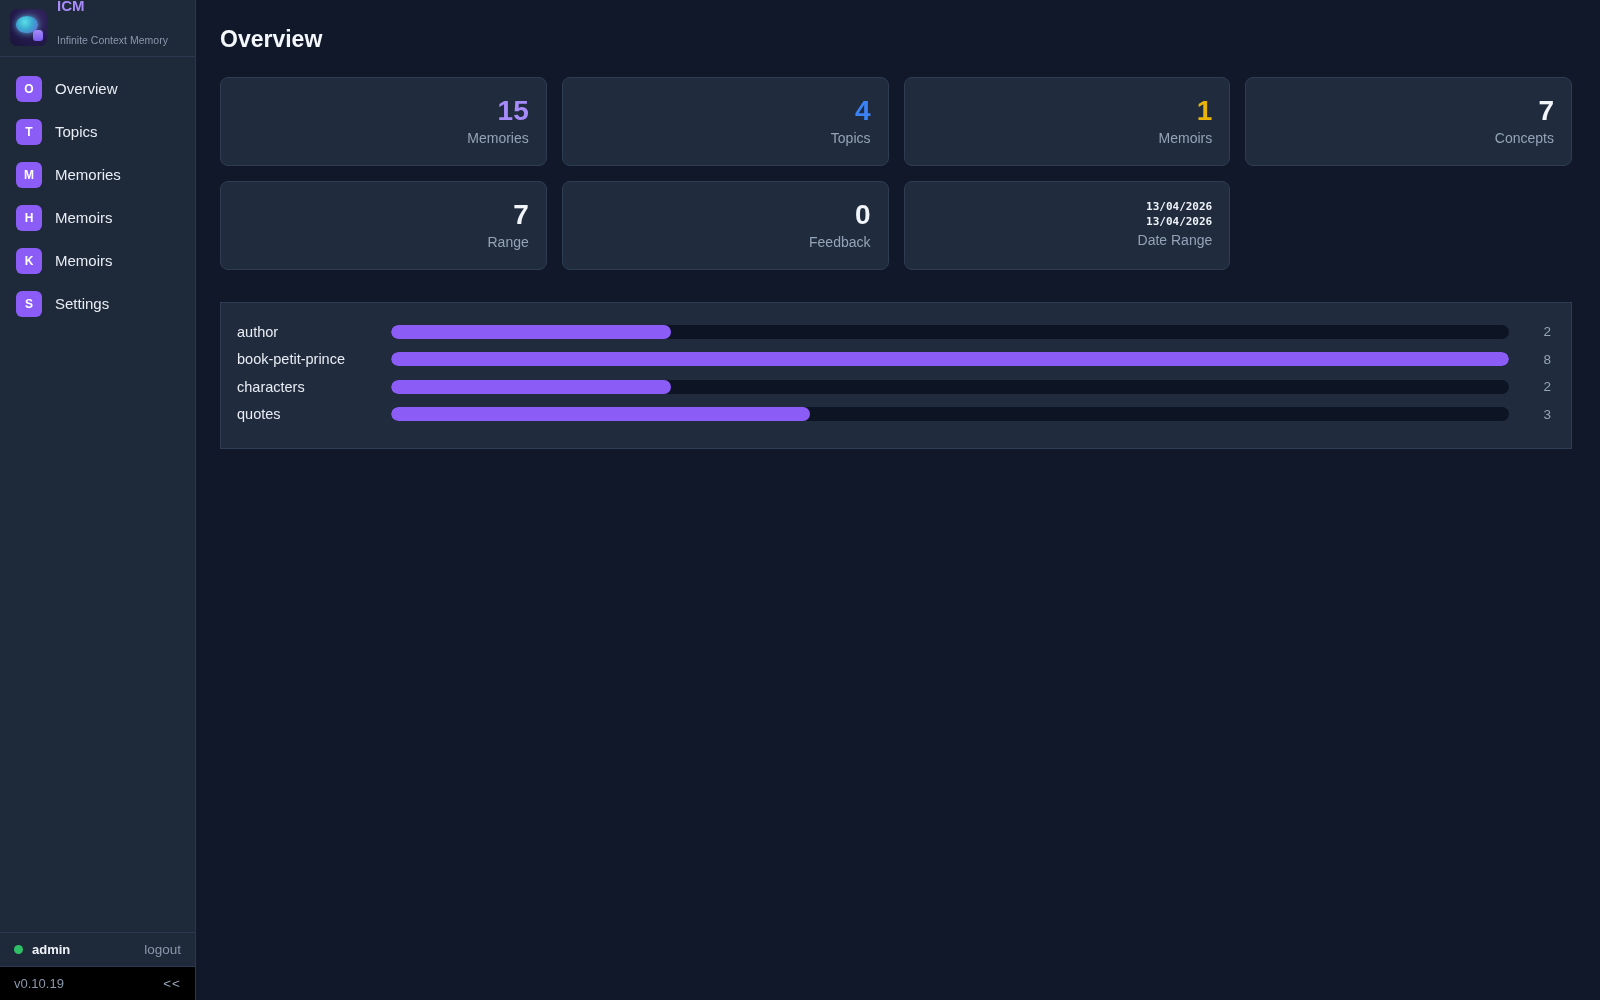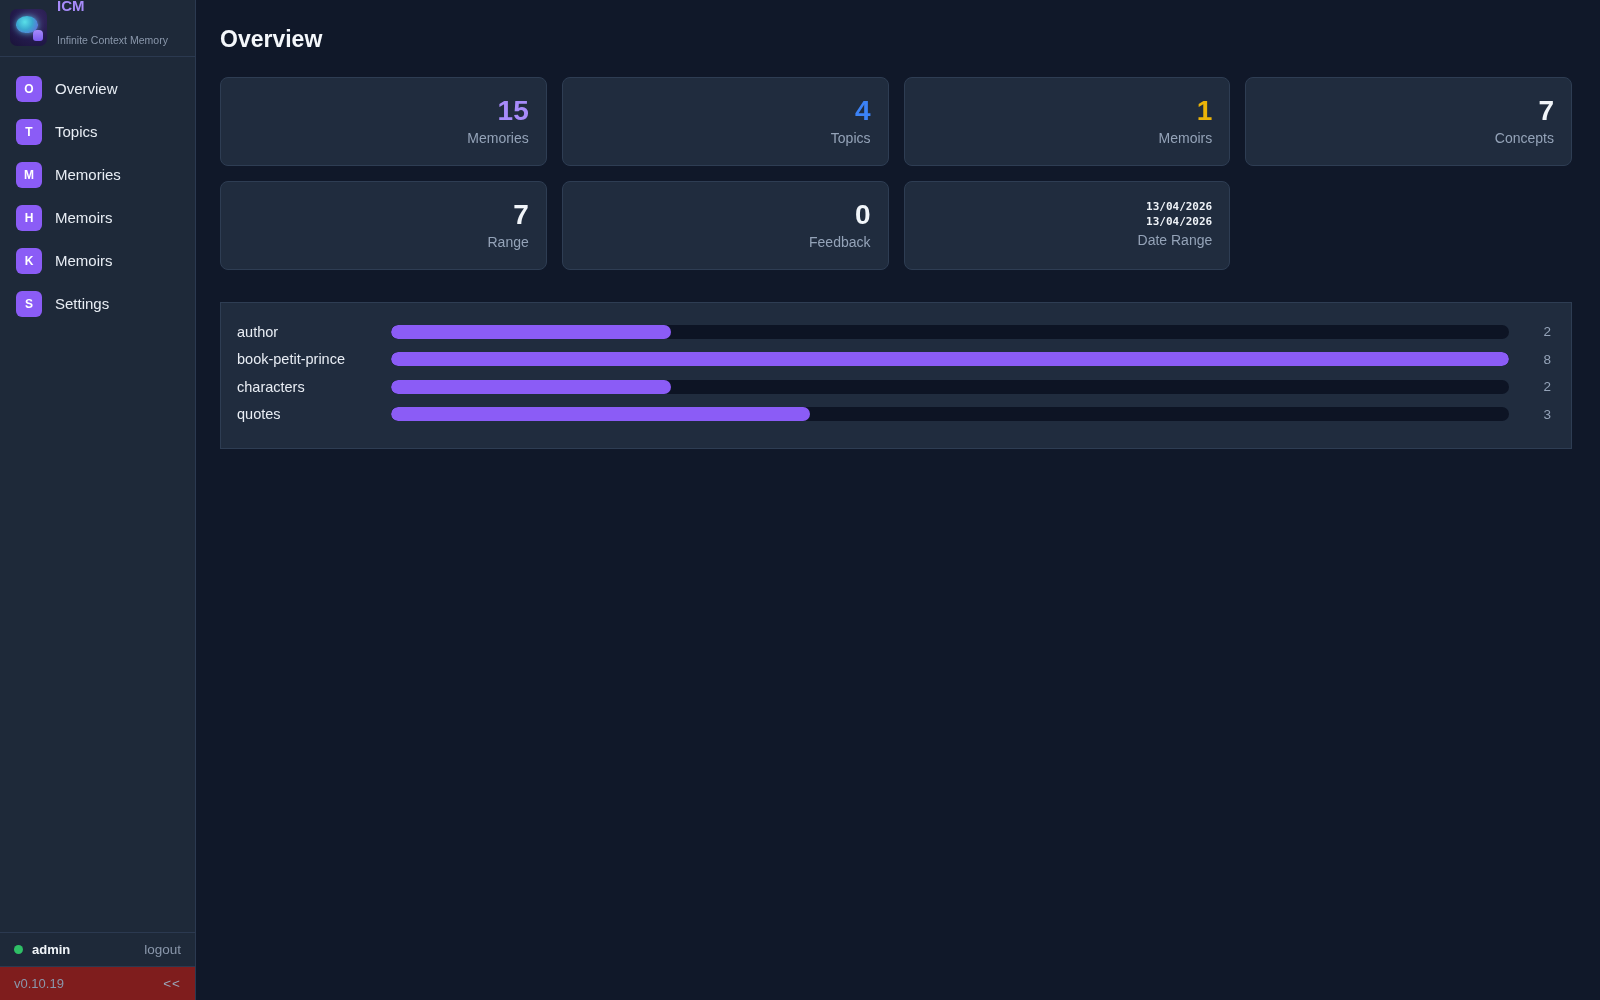--- a/index.html
+++ b/index.html
@@ -84,21 +84,21 @@
     width: 9px; height: 9px; border-radius: 50%;
     background: #2fbf66; margin-right: 9px; flex-shrink: 0;
   }
   .user-name { font-size: 13px; color: #f1f5f9; font-weight: bold; flex: 1; }
   .logout-link { font-size: 13.5px; color: #8a97ab; cursor: pointer; }
   .version-row {
     display: flex; align-items: center; justify-content: space-between;
     padding: 8px 14px;
     height: 34px;
     border-top: 1px solid #2b3950;
-    background: #7f1d1d;
+    background: #000000;
   }
   .version-text { font-size: 13px; color: #8a97ab; }
   .collapse-btn { font-size: 13.5px; color: #9aa7ba; cursor: pointer; letter-spacing: 1px; }
 
   
   .main {
     flex: 1;
     padding: 26px 28px 0 24px;
     overflow: auto;
   }

